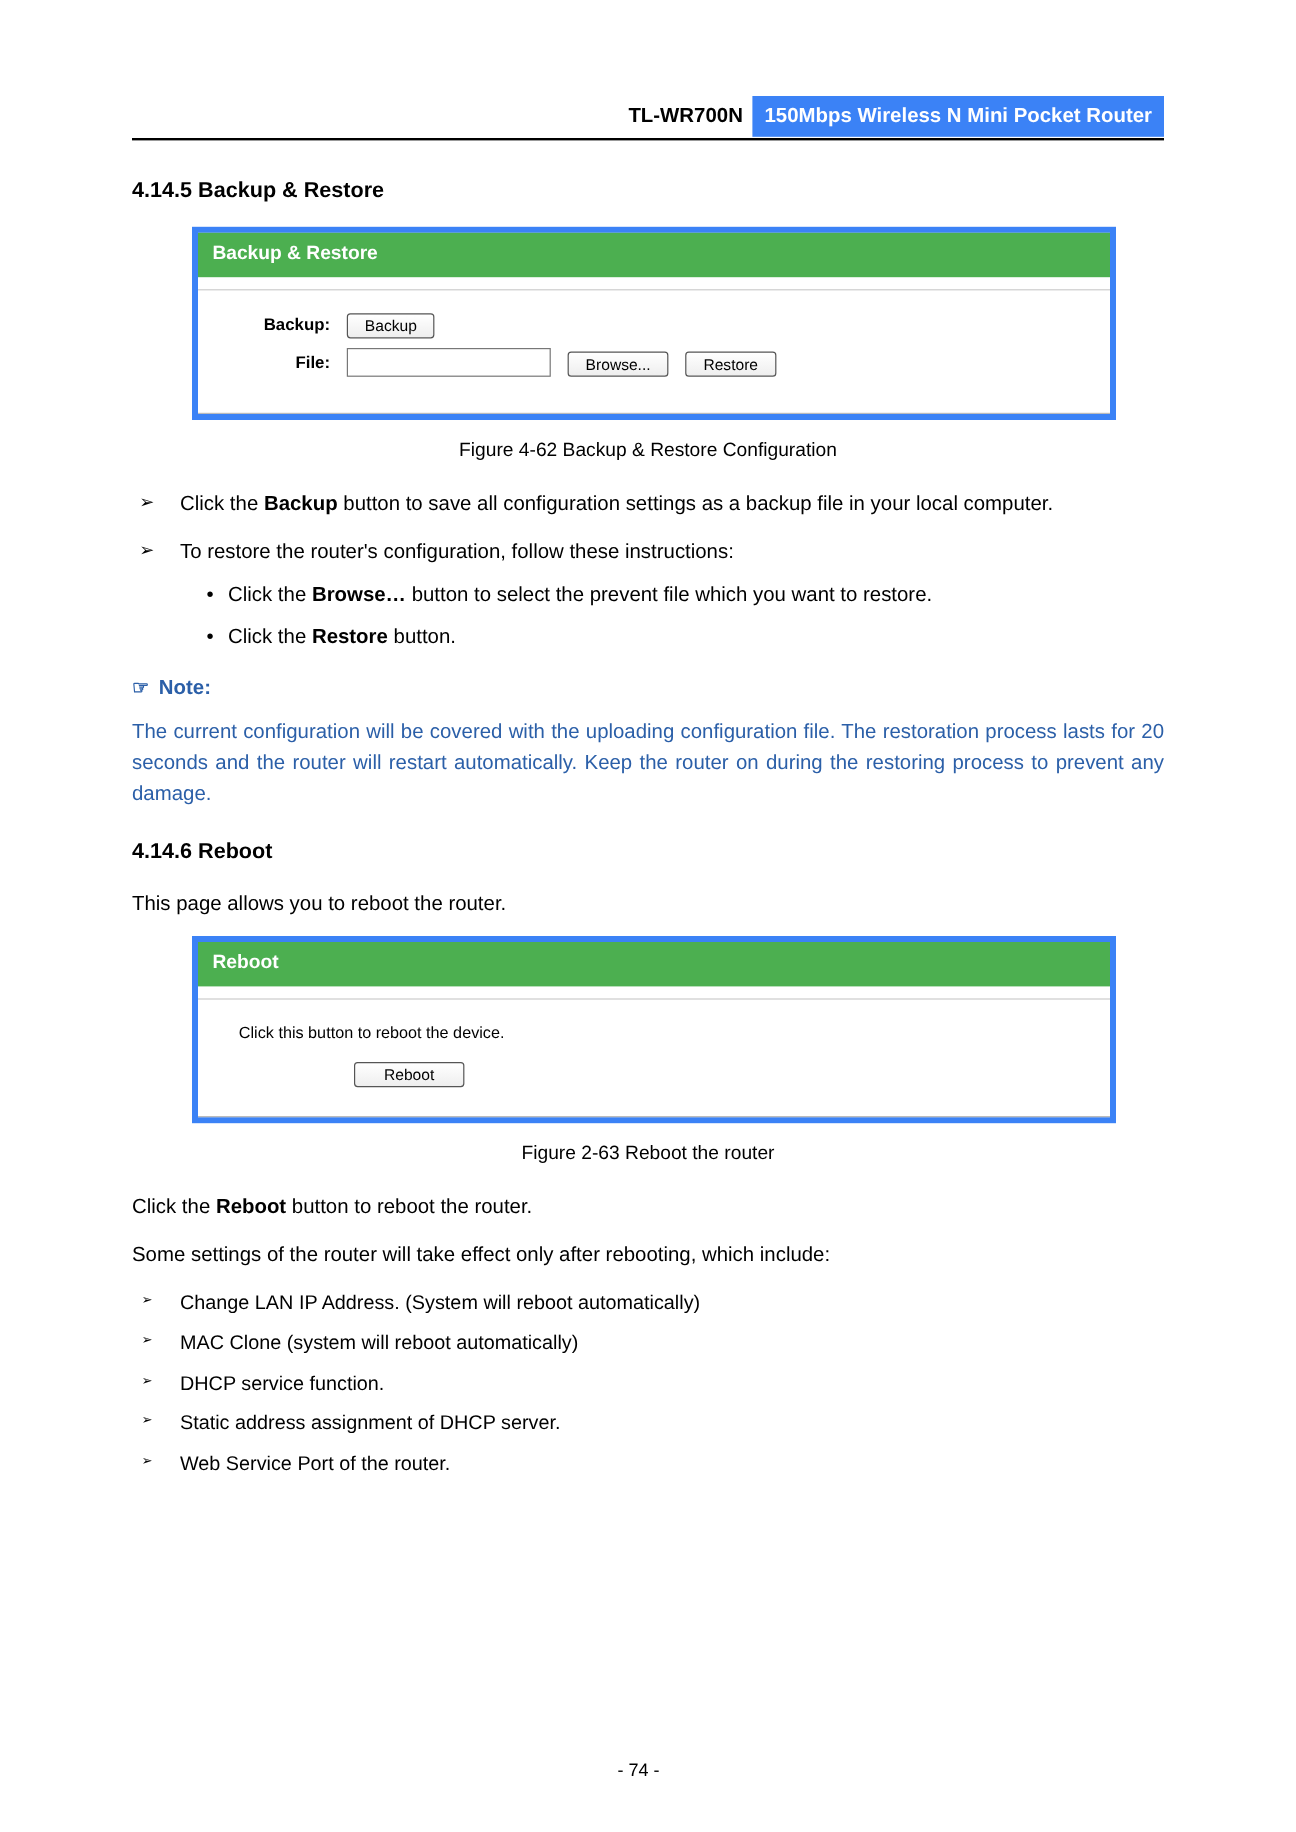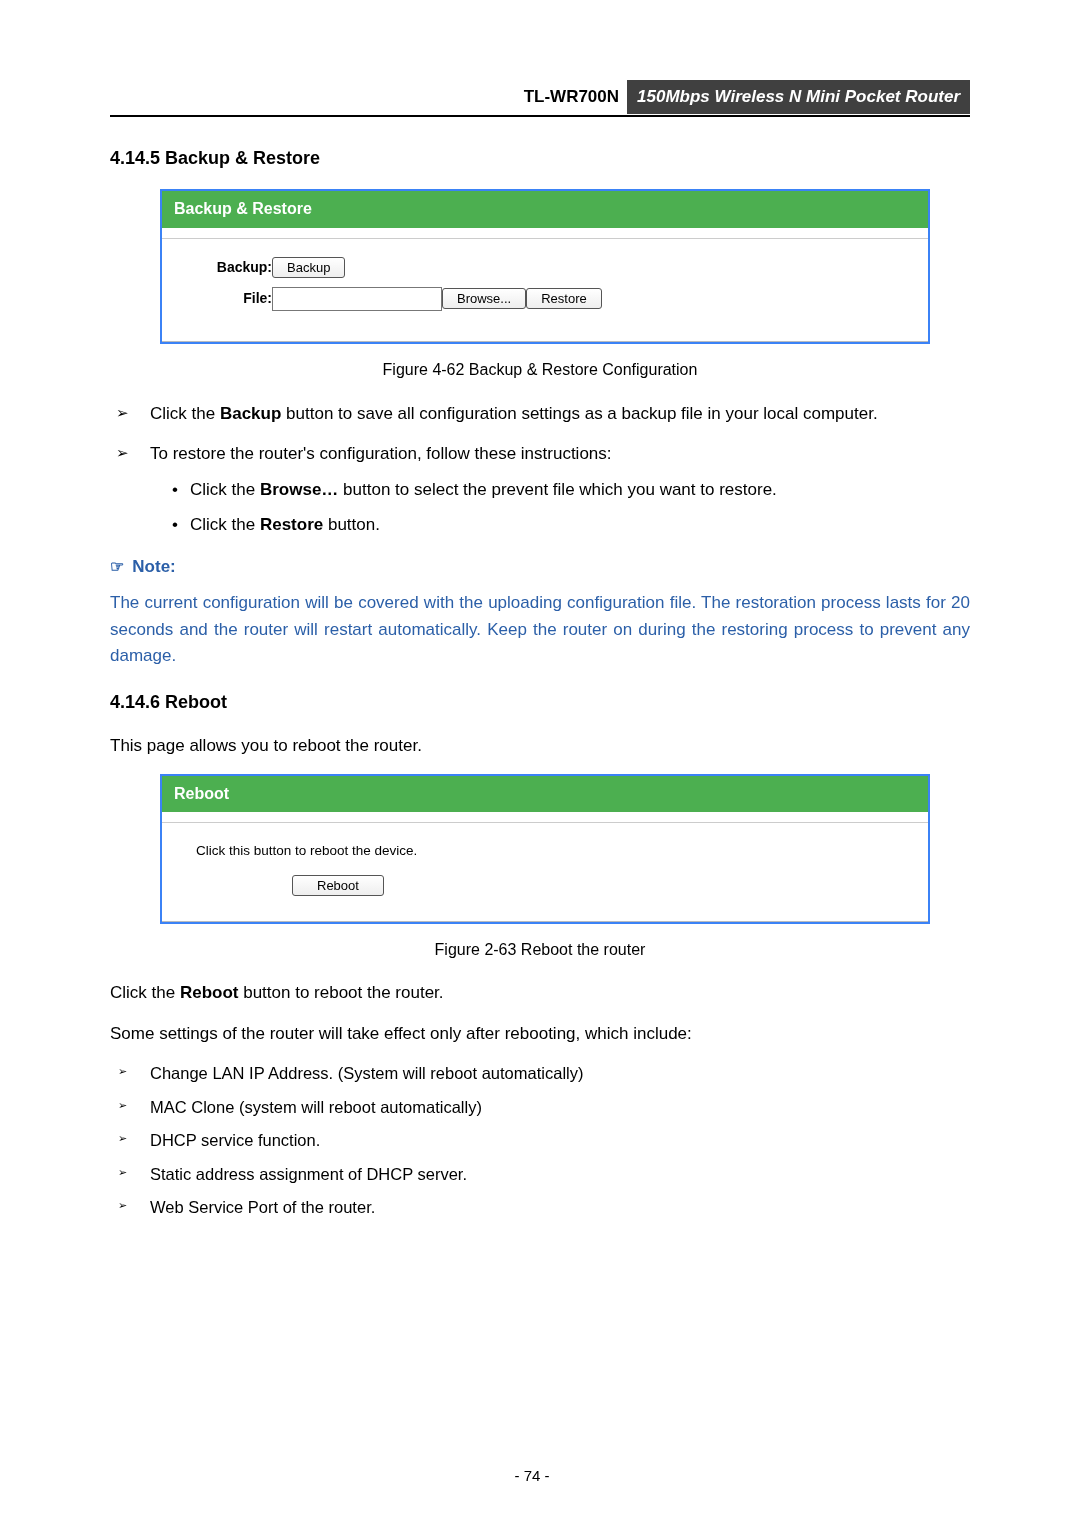--- a/index.html
+++ b/index.html
@@ -26,35 +26,34 @@
     display:flex;
     justify-content:flex-end;
   }
   .hdr-model{
     background:#fff;
     color:#000;
     font-weight:bold;
     padding:4px 8px;
   }
   .hdr-desc{
-    background:#404040;
+    background:#3b82f6;
     color:#fff;
     font-weight:bold;
     padding:4px 10px;
-    font-style:italic;
   }
   h3{
     font-size:18px;
     font-weight:bold;
     margin:0 0 16px 0;
   }
   p{margin:0 0 14px 0;}
   .justify{text-align:justify;}
   .panel{
-    border:2px solid #3b82f6;
+    border:5px solid #3b82f6;
     margin:14px 40px 14px 50px;
   }
   .panel-title{
     background:#4CAF50;
     color:#fff;
     font-weight:bold;
     font-family:Arial, sans-serif;
     font-size:16px;
     padding:6px 12px;
   }
@@ -64,21 +63,22 @@
   }
   .panel-body{
     padding:18px 20px 22px 20px;
   }
   .panel-end{
     border-top:1px solid #bbb;
     height:0;
   }
   .form-row{
     display:flex;
-    align-items:center;
+    align-items:flex-end;
+    gap:14px;
     margin-bottom:8px;
   }
   .form-label{
     width:90px;
     text-align:right;
     font-weight:bold;
     font-size:14px;
     font-family:Arial,sans-serif;
   }
   .btn{

